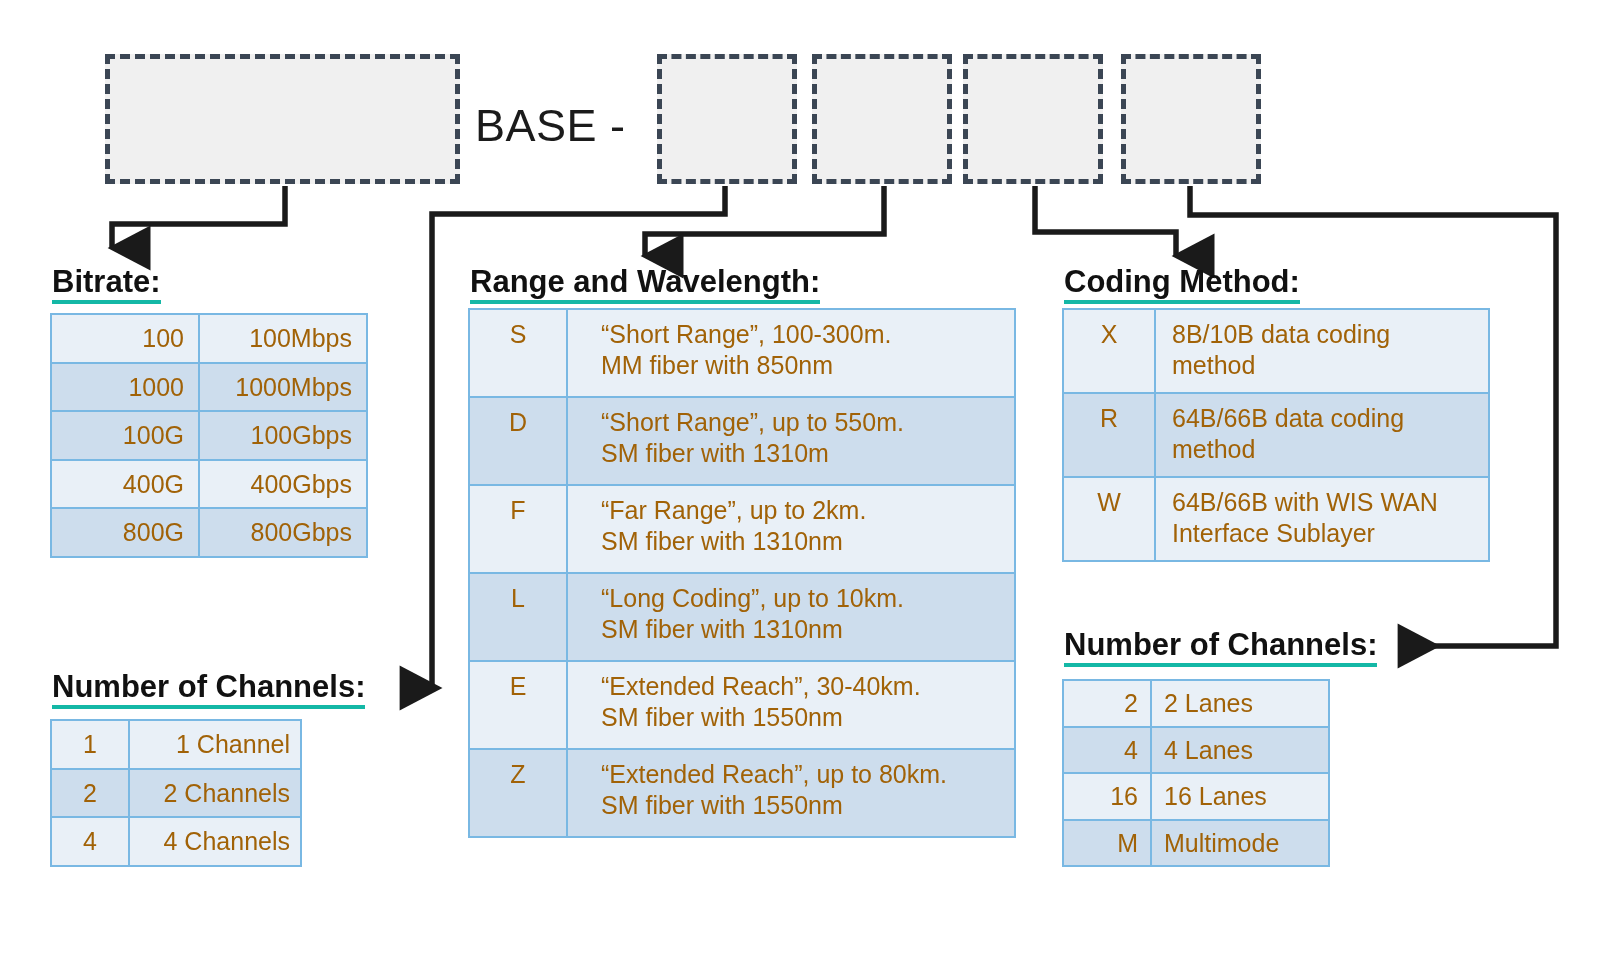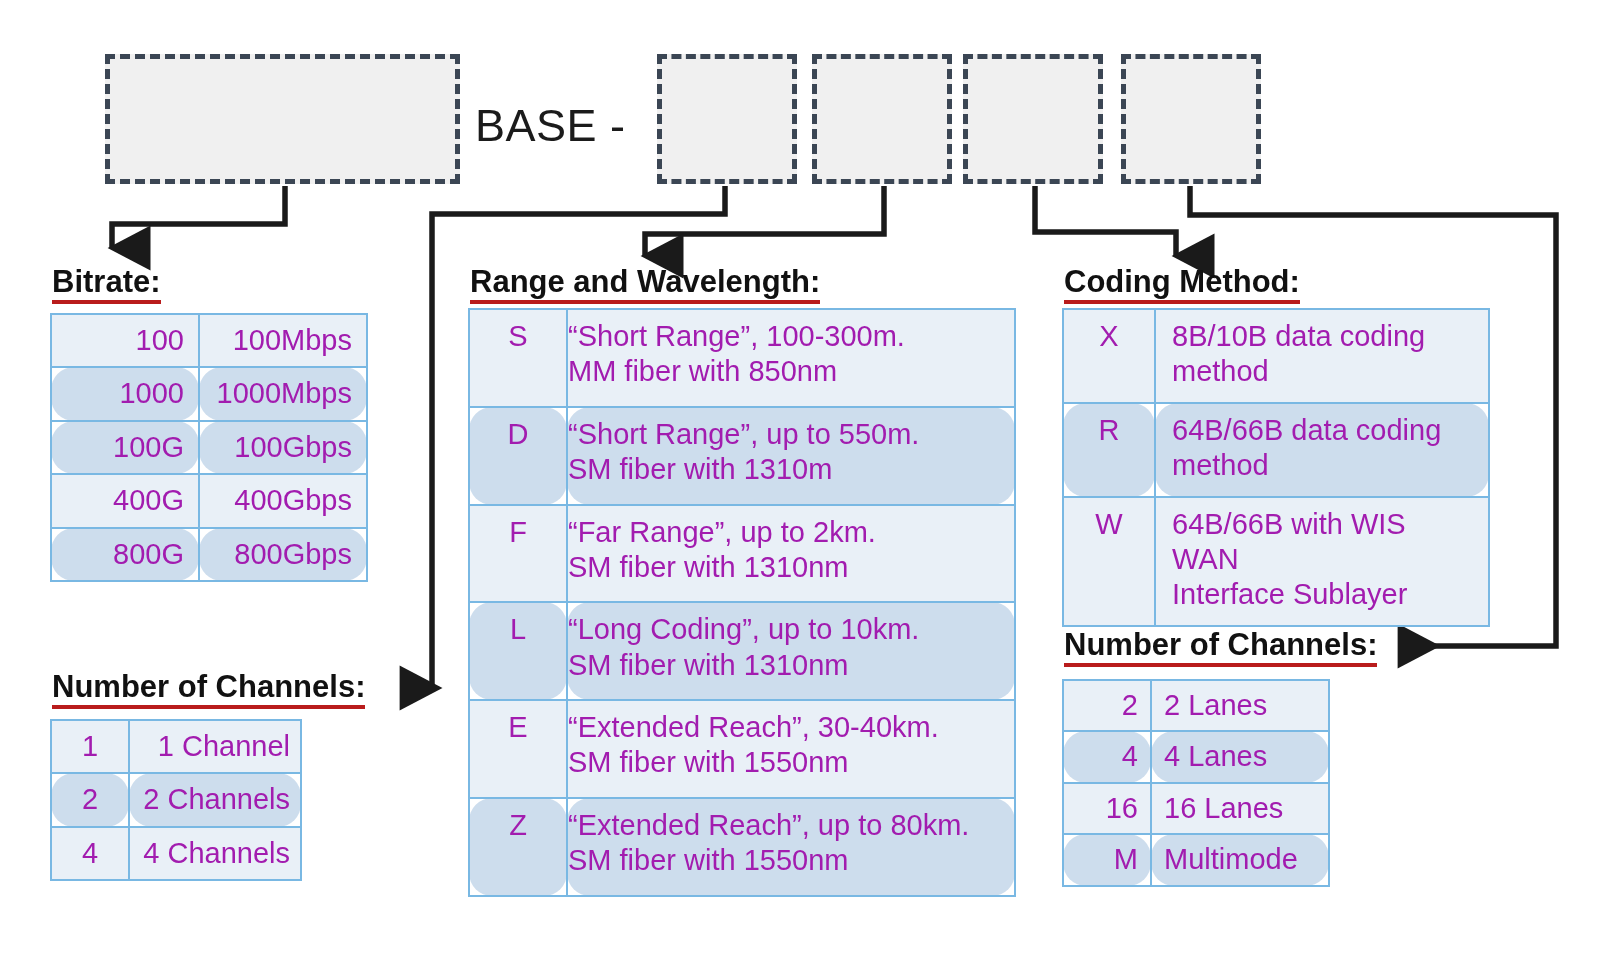--- a/index.html
+++ b/index.html
@@ -33,58 +33,58 @@
   
   #wires{position:absolute;left:0;top:0;width:1600px;height:965px;pointer-events:none;}
 
   
   .heading{
     position:absolute;
     font-size:31px;
     font-weight:bold;
     color:#111111;
     white-space:nowrap;
-    border-bottom:4px solid #b91c1c;
+    border-bottom:4px solid #14b8a6;
     padding-bottom:1px;
     line-height:1.05;
   }
 
   
   table.lut{
     position:absolute;
     border-collapse:collapse;
-    font-size:29px;
-    color:#a21caf;
+    font-size:25px;
+    color:#a16207;
     table-layout:fixed;
   }
   table.lut td{
     border:2px solid #79b8e3;
     padding:6px 12px;
     vertical-align:top;
     line-height:1.22;
     font-weight:500;
   }
   table.lut tr.odd  td{background:#e9f0f7;}
-  table.lut tr.even td{background:#cddded;border-radius:23px;}
+  table.lut tr.even td{background:#cddded;}
 
   
   #tbl-bitrate{left:50px;top:297px;width:318px;}
   #tbl-bitrate td{text-align:right;padding:8px 14px;vertical-align:middle;}
   #tbl-bitrate td.k{width:118px;}
 
   
   #tbl-channels-left{left:50px;top:703px;width:252px;}
   #tbl-channels-left td{text-align:center;padding:8px 10px;vertical-align:middle;}
   #tbl-channels-left td.k{width:56px;}
   #tbl-channels-left td.v{text-align:right;}
 
   
   #tbl-range{left:468px;top:292px;width:548px;}
   #tbl-range td.k{width:72px;text-align:center;font-weight:500;}
-  #tbl-range td.v{text-align:left;padding-left:0;}
+  #tbl-range td.v{text-align:left;padding-left:33px;}
   #tbl-range td{padding-top:9px;padding-bottom:16px;}
 
   
   #tbl-coding{left:1062px;top:292px;width:428px;}
   #tbl-coding td.k{width:66px;text-align:center;}
   #tbl-coding td.v{text-align:left;padding-left:16px;}
   #tbl-coding td{padding-top:9px;padding-bottom:12px;}
 
   
   #tbl-channels-right{left:1062px;top:663px;width:268px;}

